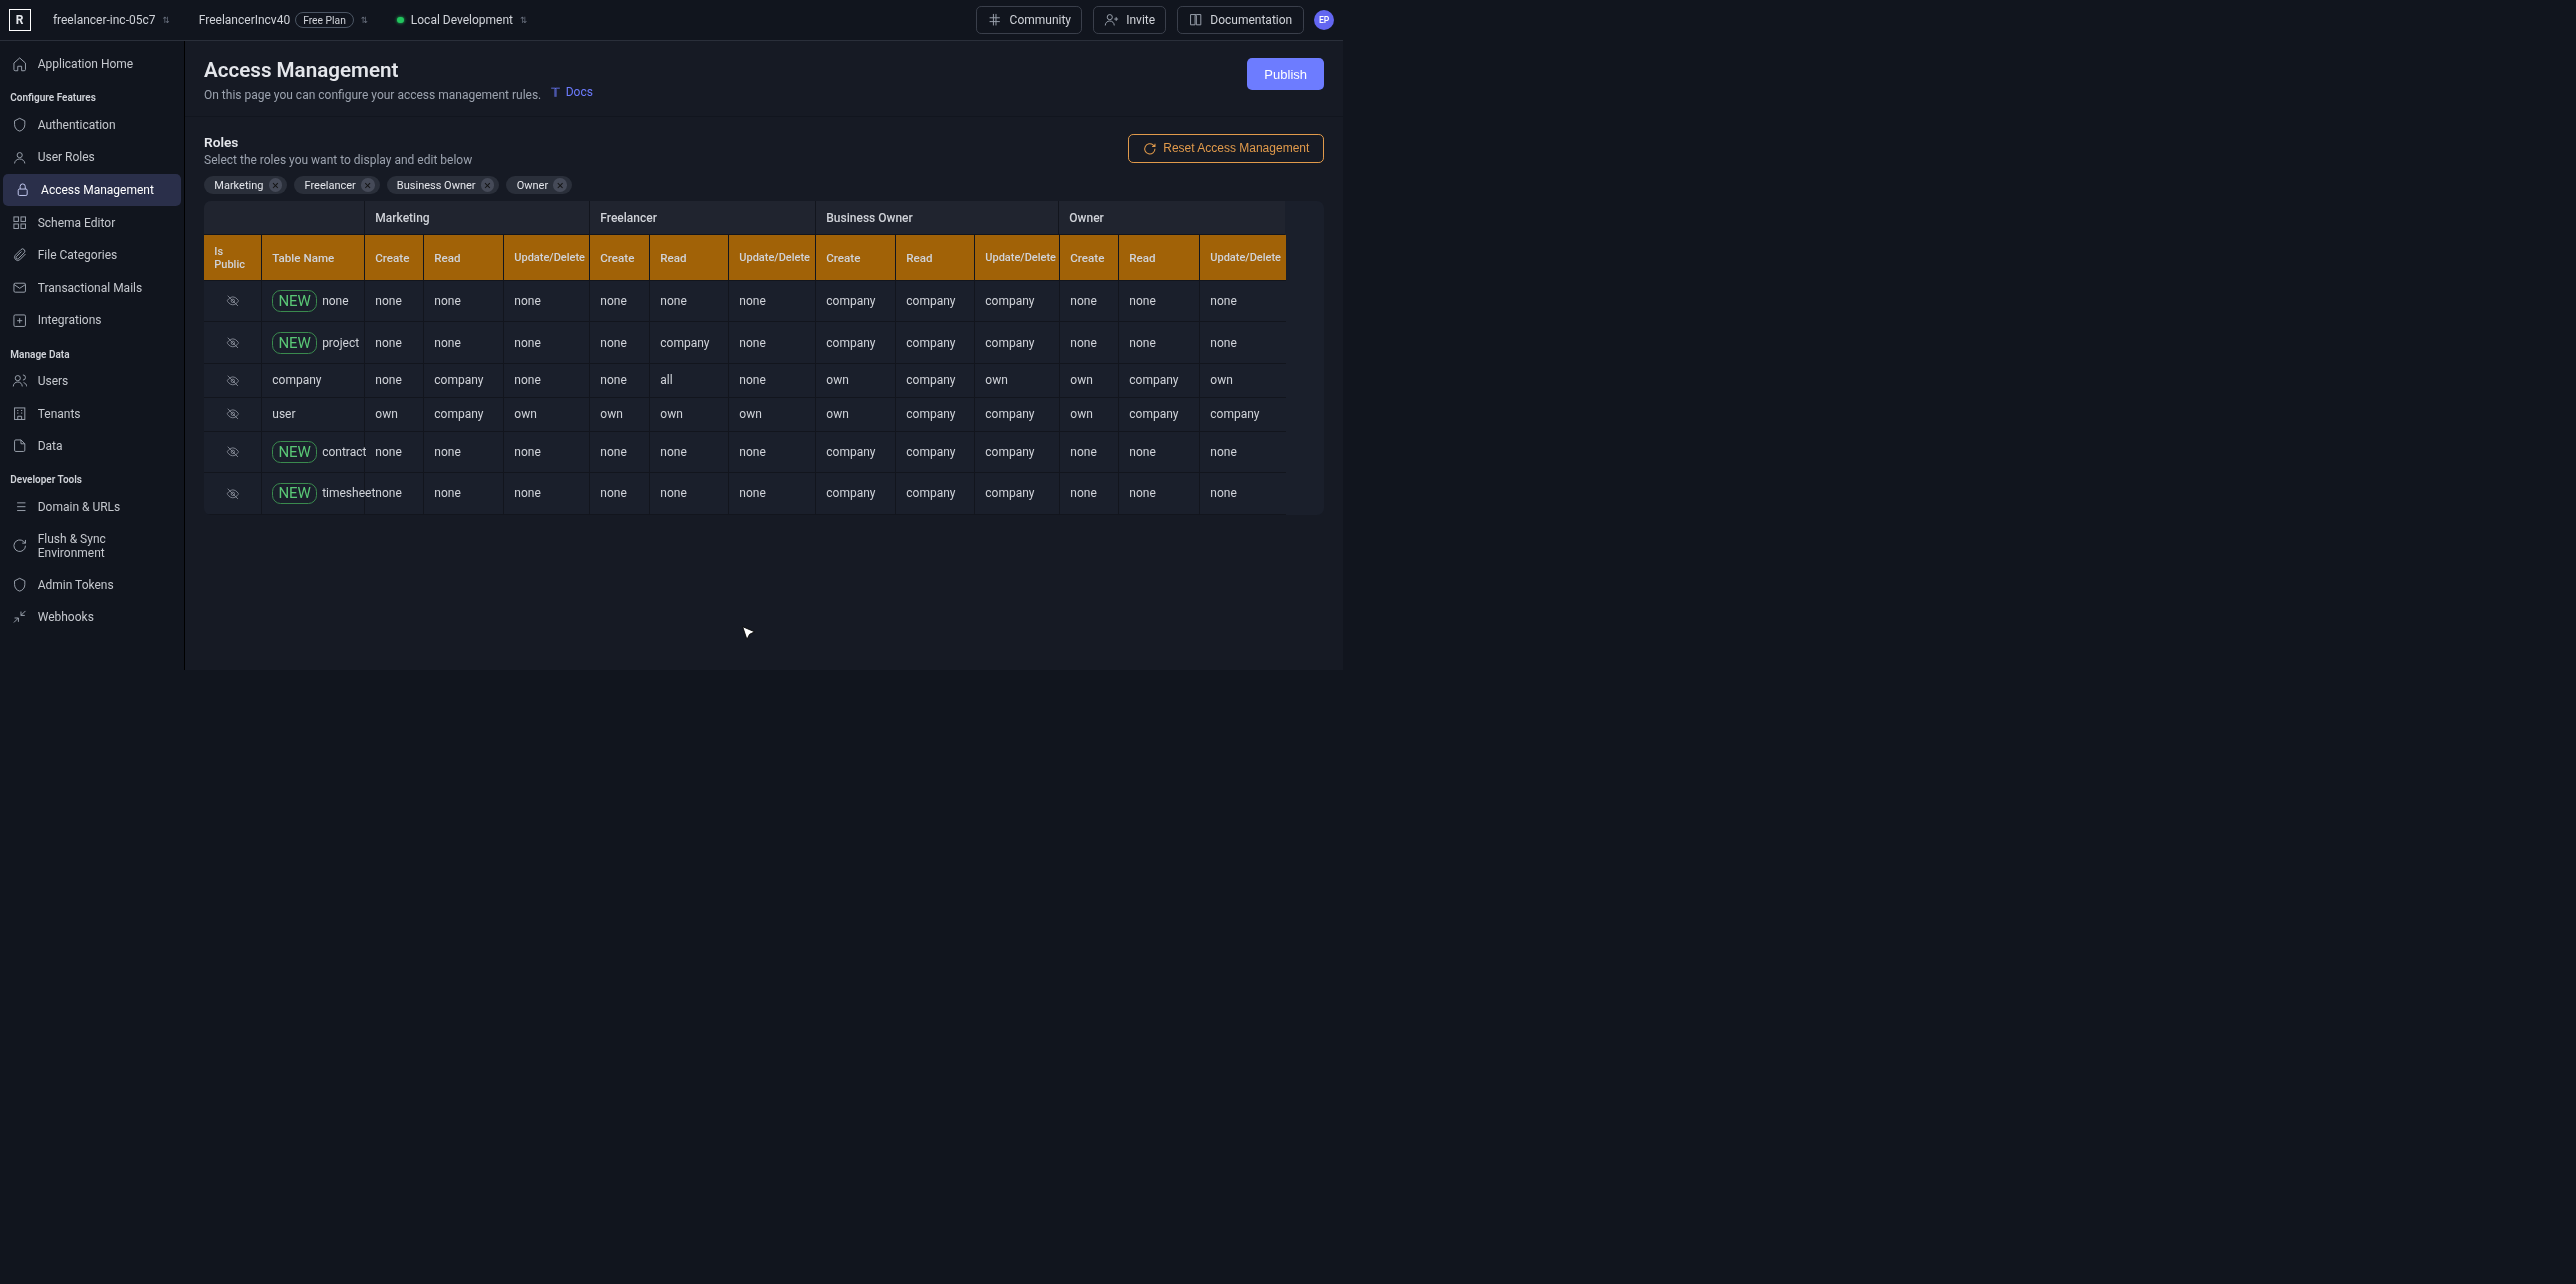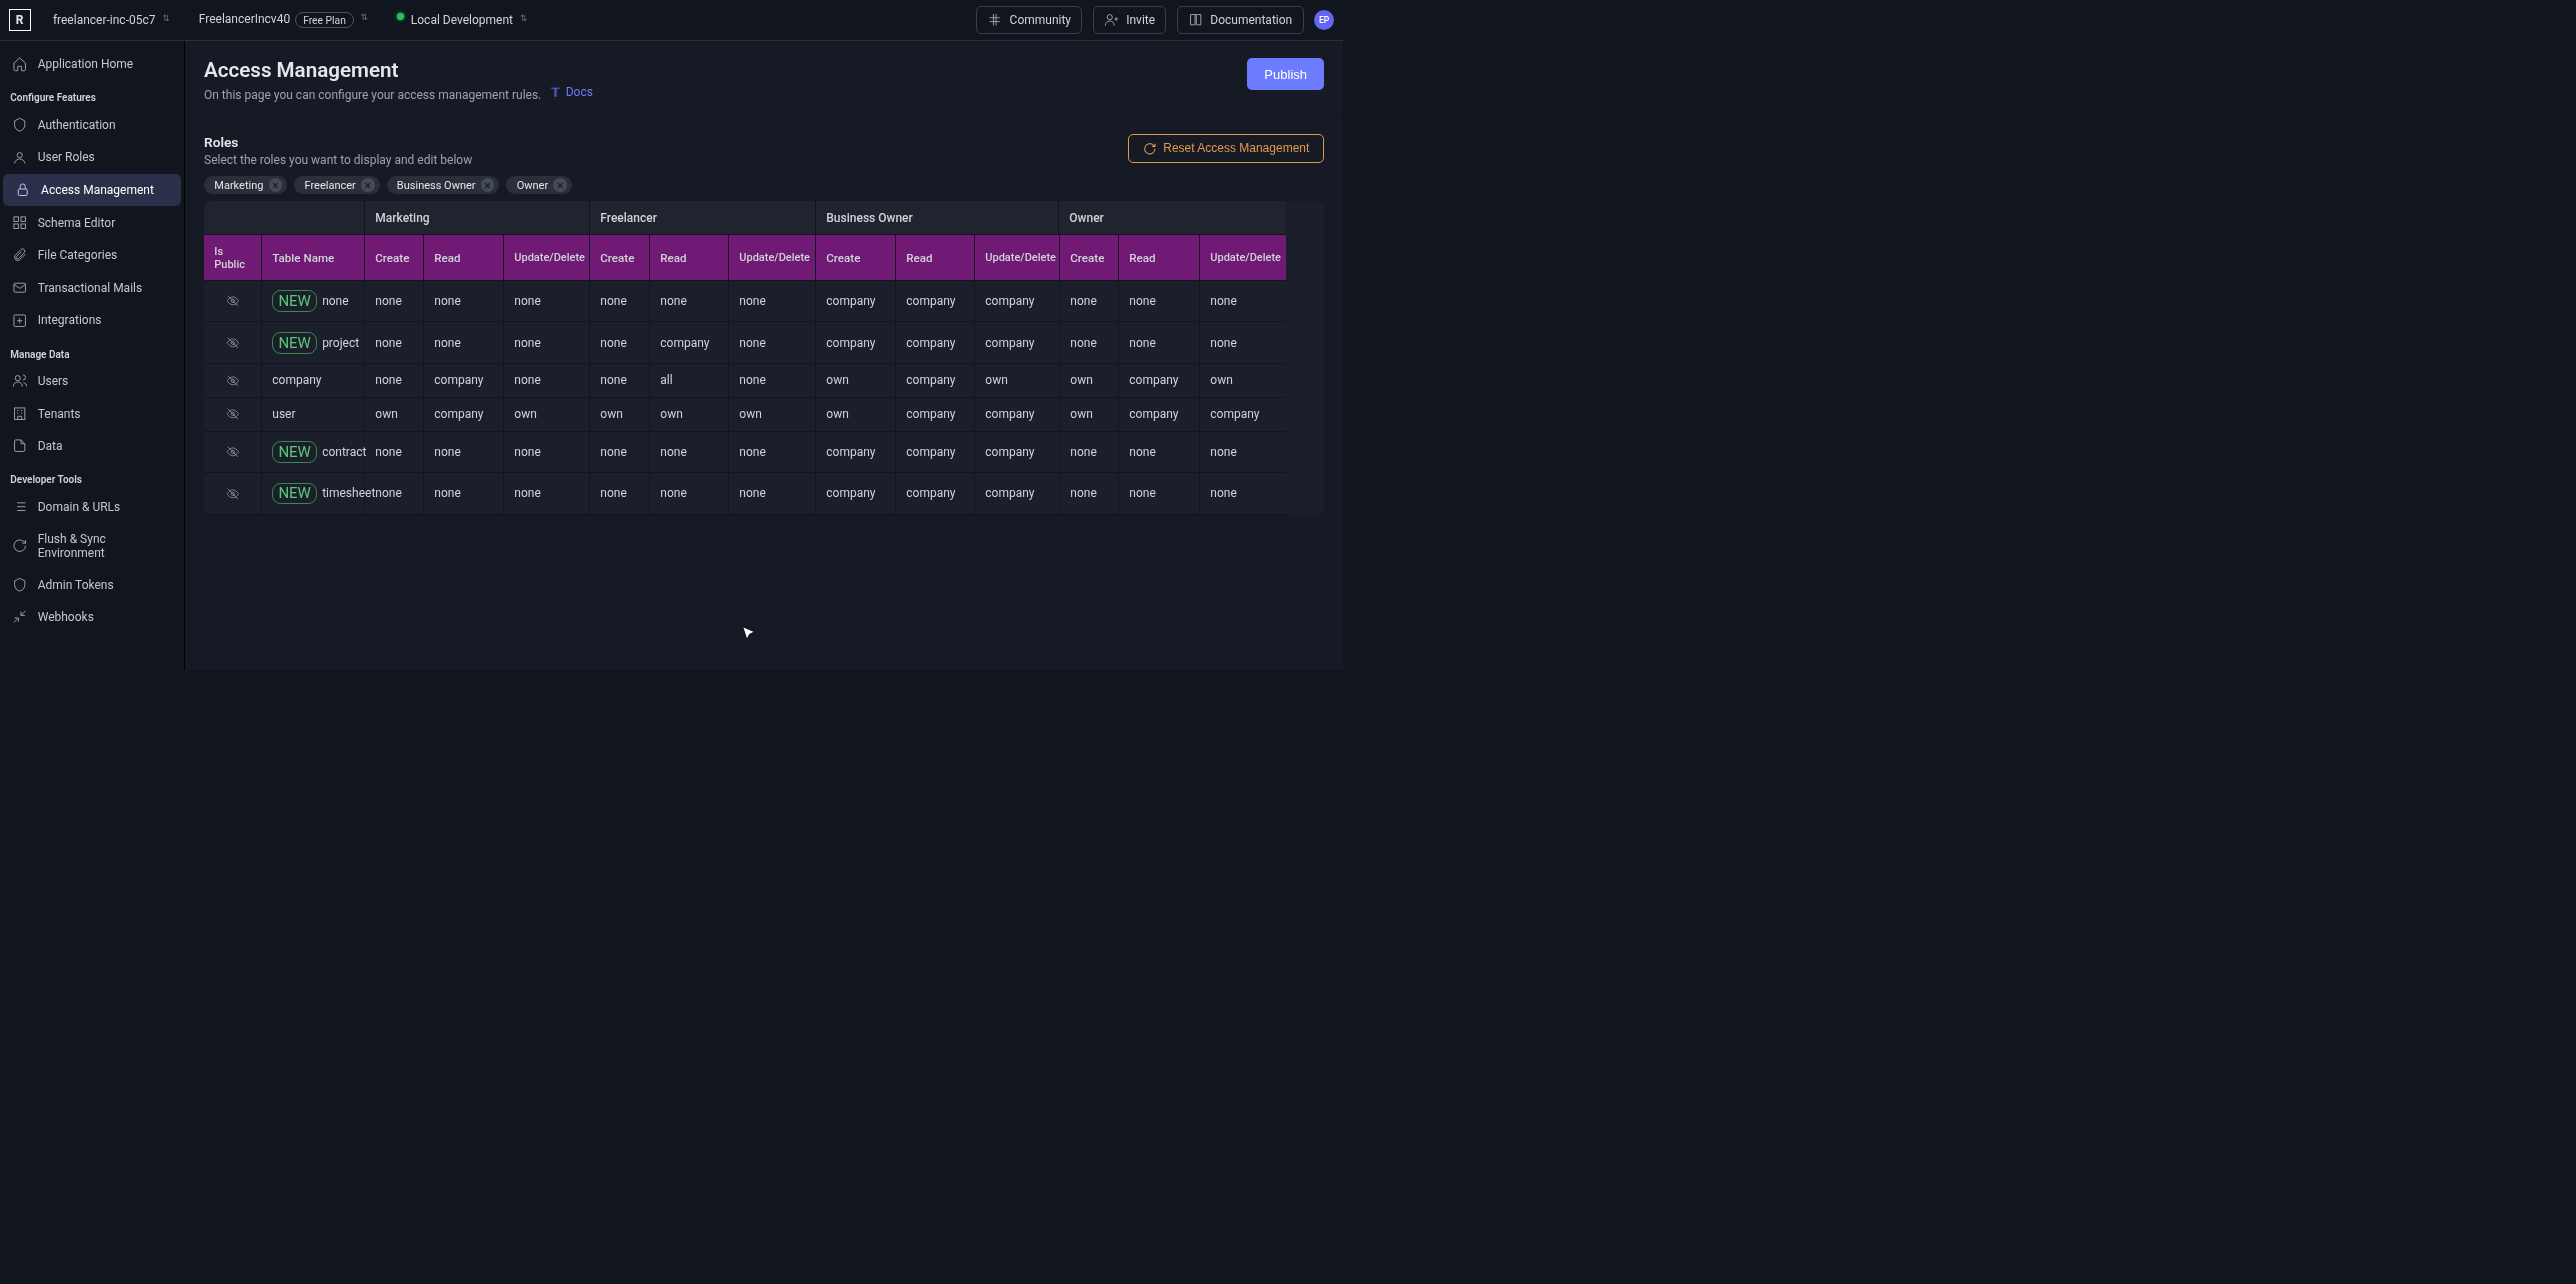--- a/index.html
+++ b/index.html
@@ -21,21 +21,21 @@
   background: #11151e;
 }
 .logo {
   width: 22px; height: 22px;
   border: 1.7px solid #fff;
   display: flex; align-items: center; justify-content: center;
   font-weight: bold; font-size: 12px;
   margin-right: 15.4px;
 }
 .switcher {
-  display: flex; align-items: flex-start;
+  display: flex; align-items: center;
   padding: 3.4px 6.9px;
   color: #d0d3d9;
   font-size: 12px;
   cursor: pointer;
   margin-right: 15.4px;
 }
 .switcher .updown { margin-left: 6.9px; color: #6b7280; font-size: 8.6px; }
 .badge-plan {
   border: 0.9px solid #4b5563;
   border-radius: 8.6px;
@@ -157,21 +157,21 @@
 .row { display: flex; }
 .cell {
   border-right: 0.9px solid #12151d;
   border-bottom: 0.9px solid #12151d;
   padding: 9.4px 10.3px;
   display: flex; align-items: center;
   font-size: 12px;
   color: #d0d3d9;
 }
 .hdr { background: #20242f; font-weight: 500; }
-.hdr2 { background: #701a75; font-weight: 500; font-size: 11.6px; }
+.hdr2 { background: #a16207; font-weight: 500; font-size: 11.6px; }
 .row .cell.last { border-right: none; }
 .eye { width: 13.7px; height: 13.7px; stroke: #8a8f9a; stroke-width: 1.5; fill: none; }
 .new-badge {
   border: 0.9px solid #3a8a4e;
   color: #5ac776;
   font-size: 15px;
   padding: 0.9px 5.1px;
   border-radius: 8.6px;
   margin-right: 5.1px;
 }

